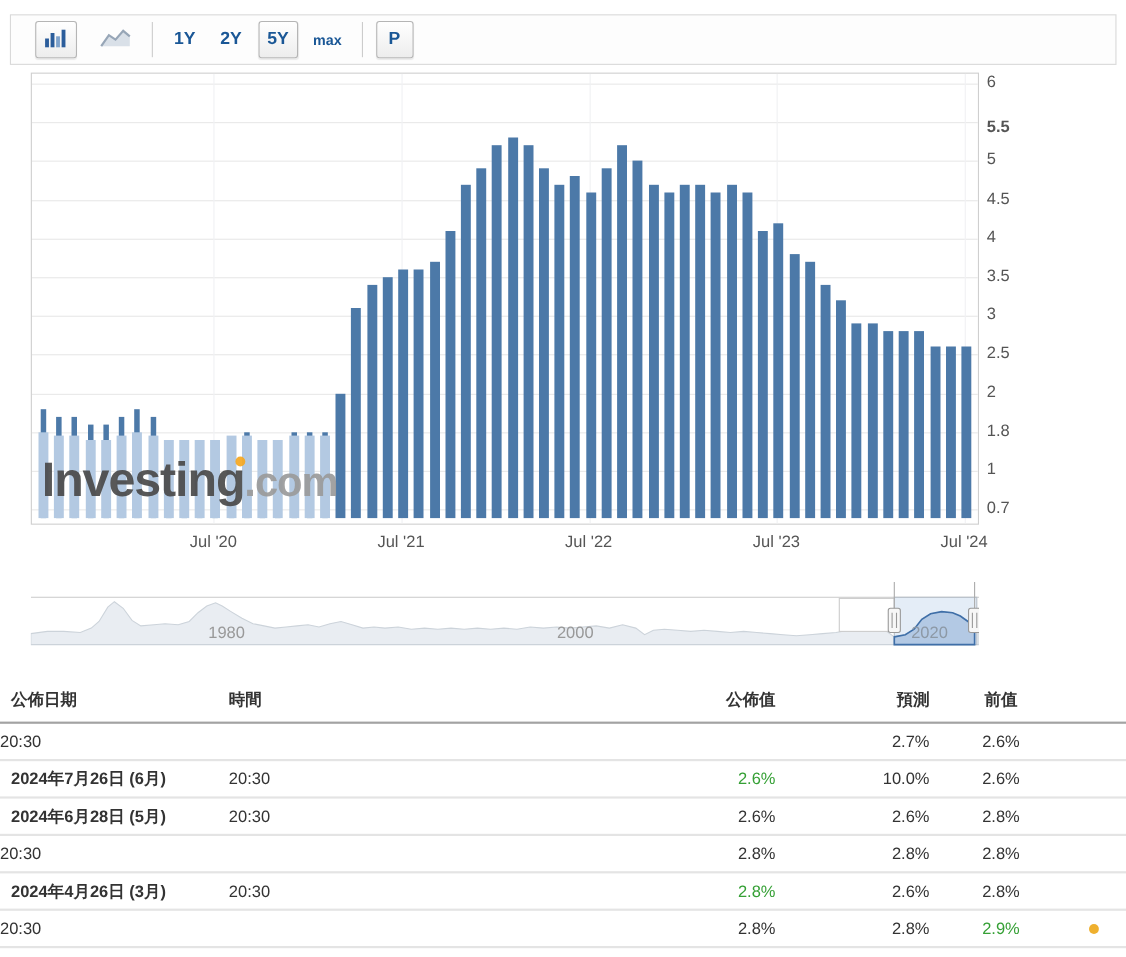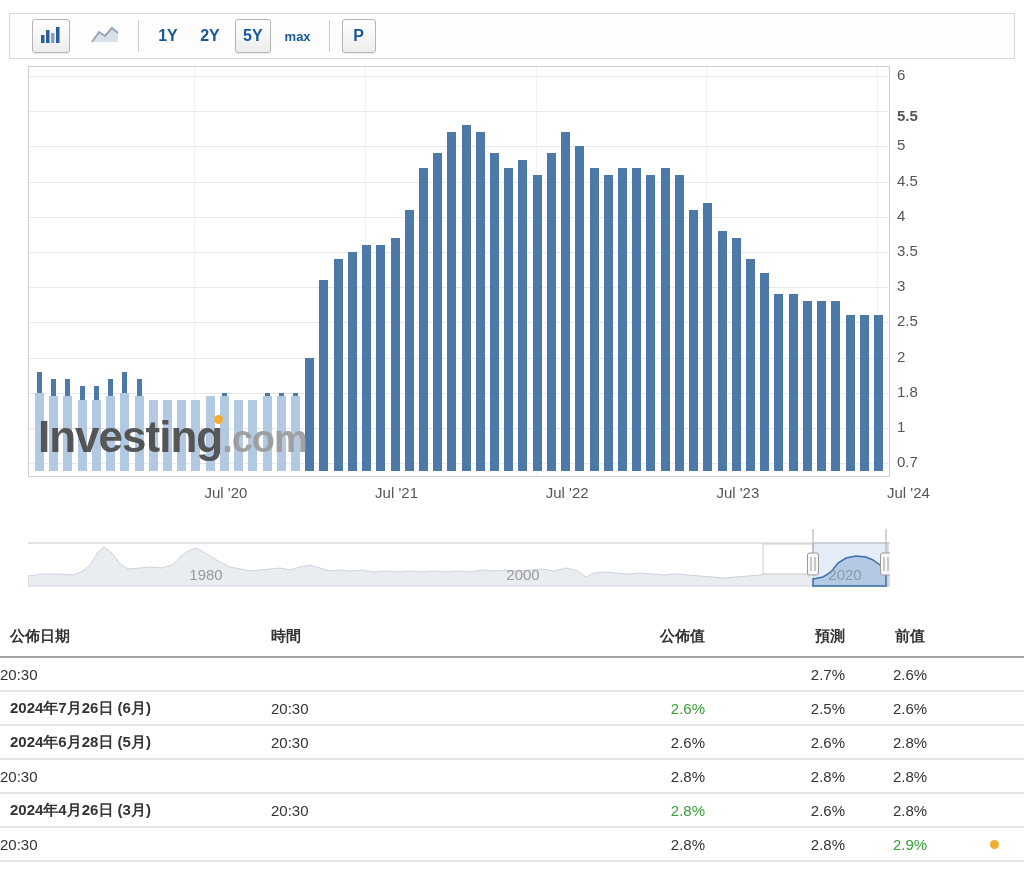--- a/index.html
+++ b/index.html
@@ -22,38 +22,38 @@
   .chart-frame { position:absolute; left:28px; top:66px; width:862px; height:411px;
     border:1px solid #cfcfcf; background:#fff; overflow:hidden; }
   .hgrid { position:absolute; left:0; right:0; height:1px; background:#e8e8e8; }
   .vgrid { position:absolute; top:0; bottom:0; width:1px; background:#f0f1f3; }
   .bar { position:absolute; }
   .bar.dark { background:#4c79a8; }
   .bar.light { background:#b3c9e2; }
   .ylab { position:absolute; left:897px; width:40px; height:18px; line-height:18px;
     font-size:15px; color:#555; text-align:left; }
   .xlab { position:absolute; top:484px; font-size:15px; color:#555; transform:translateX(-50%);
-    white-space:nowrap;margin-left:32px; }
+    white-space:nowrap; }
 
   
   .watermark { position:absolute; left:38px; top:412px; z-index:5; opacity:.92;
     font-weight:bold; letter-spacing:-1px; pointer-events:none; }
   .watermark .brand { font-size:44px; color:#4a4a4a; }
   .watermark .suffix { font-size:38px; color:#9b9b9b; font-weight:bold; }
   .watermark .tittle { position:absolute; left:176px; top:3px; width:9px; height:9px;
     border-radius:50%; background:#f6a821; }
 
   
   .navigator { position:absolute; left:28px; top:527px; width:862px; height:62px; }
 
   
   .table { position:absolute; left:0; right:0; top:616px; font-size:15px; }
   .trow { display:flex; align-items:center; height:34px; border-bottom:2px solid #e4e4e4; }
   .trow.head { height:42px; border-bottom:2px solid #a3a3a3; font-weight:bold; color:#333; }
-  .c-date { width:271px; padding-left:10px; text-align:left; font-weight:bold; }
+  .c-date { width:208px; padding-left:10px; text-align:left; font-weight:bold; }
   .c-time { flex:1; text-align:left; font-weight:normal; }
   .trow.head .c-time { font-weight:bold; }
   .c-actual { width:120px; text-align:right; }
   .c-forecast { width:140px; text-align:right; }
   .c-prev { width:130px; text-align:center; }
   .c-dot { width:49px; display:flex; align-items:center; }
   .green { color:#35a035; }
   .dot { width:9px; height:9px; border-radius:50%; background:#efb02e; margin-left:15px; }
 </style>
 </head>
@@ -263,21 +263,21 @@
       <div class="c-time">20:30</div>
       <div class="c-actual"></div>
       <div class="c-forecast">2.7%</div>
       <div class="c-prev">2.6%</div>
       <div class="c-dot"></div>
     </div>
     <div class="trow">
       <div class="c-date">2024年7月26日 (6月)</div>
       <div class="c-time">20:30</div>
       <div class="c-actual green">2.6%</div>
-      <div class="c-forecast">2.5%</div>
+      <div class="c-forecast">10.0%</div>
       <div class="c-prev">2.6%</div>
       <div class="c-dot"></div>
     </div>
     <div class="trow">
       <div class="c-date">2024年6月28日 (5月)</div>
       <div class="c-time">20:30</div>
       <div class="c-actual">2.6%</div>
       <div class="c-forecast">2.6%</div>
       <div class="c-prev">2.8%</div>
       <div class="c-dot"></div>

